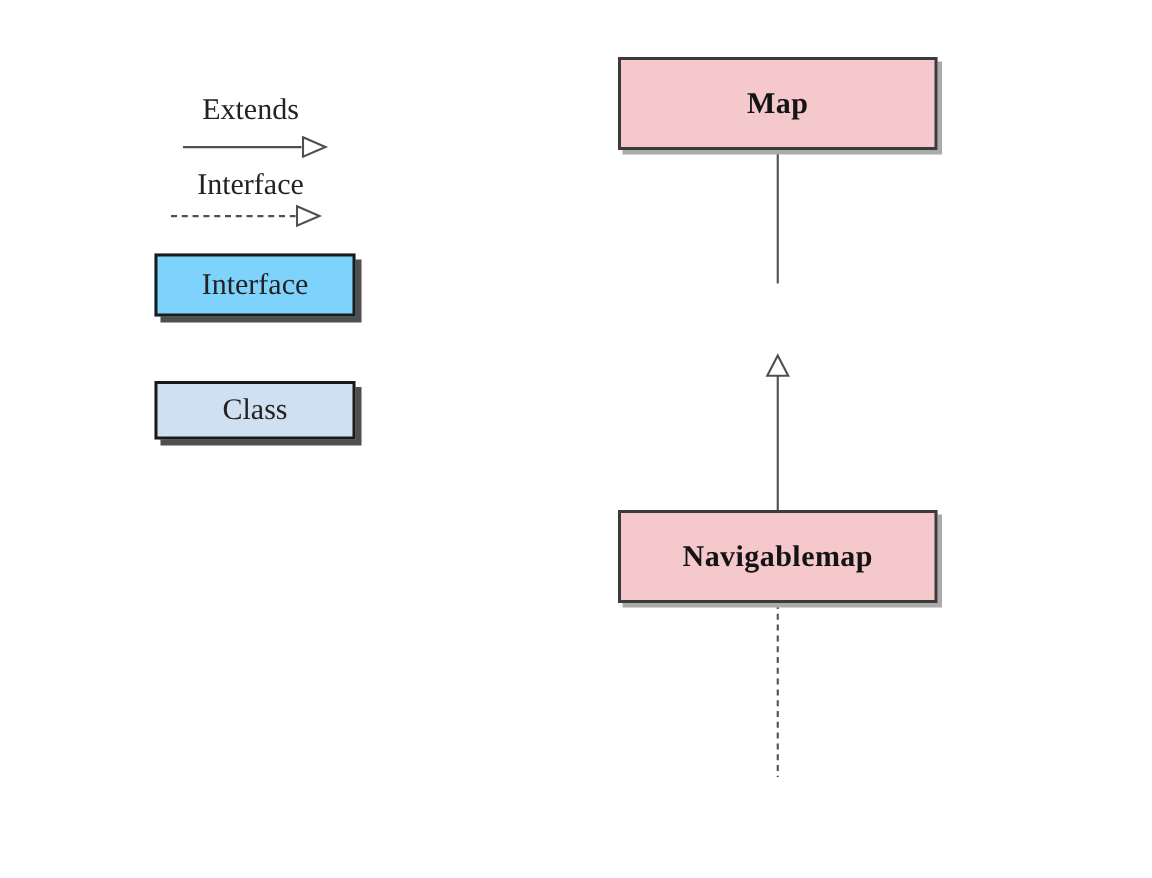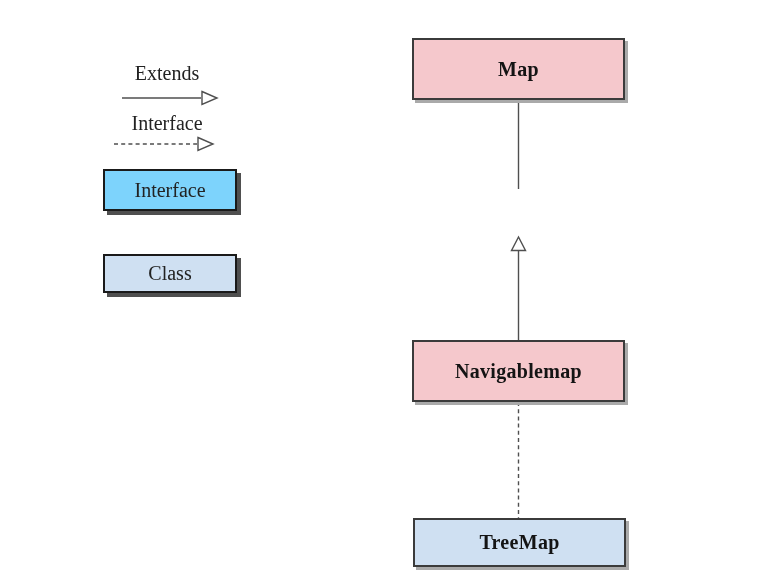--- a/index.html
+++ b/index.html
@@ -117,17 +117,14 @@
 
   <div class="node interface" style="left:412px; top:38px; width:213px; height:62px;">
     <span>Map</span>
   </div>
 
 
   <div class="node interface" style="left:412px; top:340px; width:213px; height:62px;">
     <span>Navigablemap</span>
   </div>
 
-  <div class="node class" style="left:413px; top:518px; width:213px; height:49px;">
-    <span>TreeMap</span>
-  </div>
 
 </div>
 
 </body></html>

